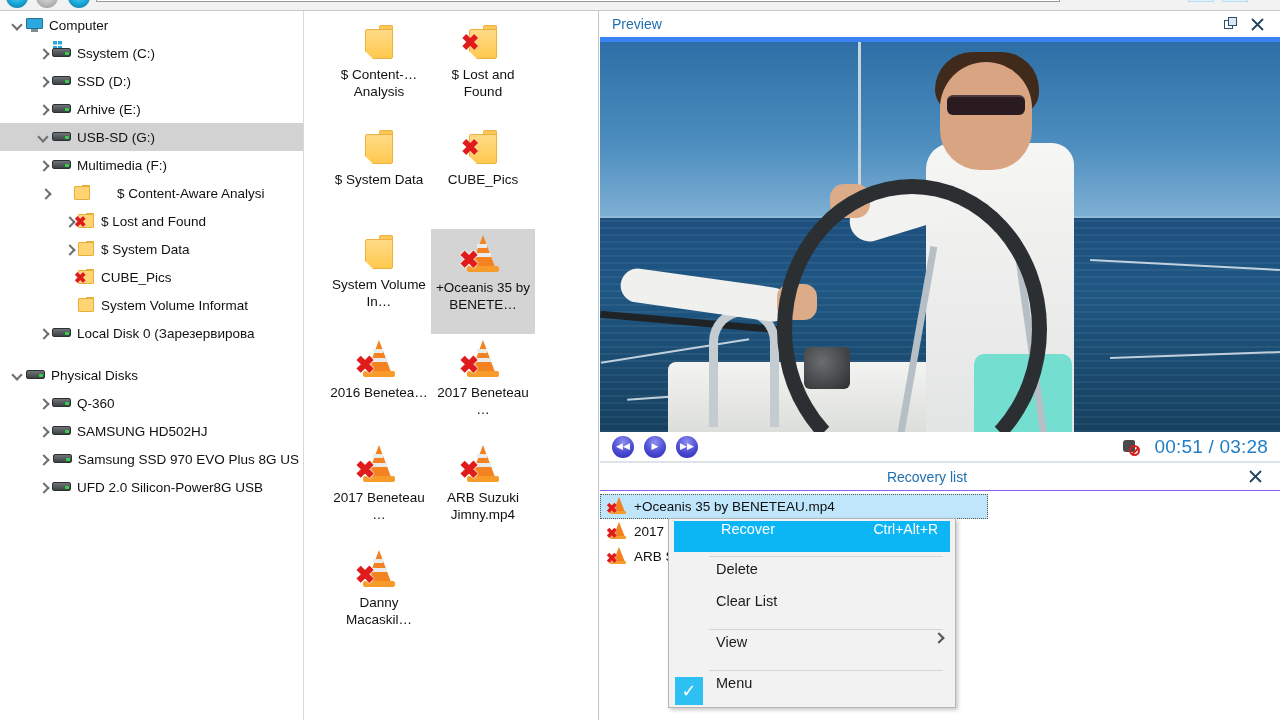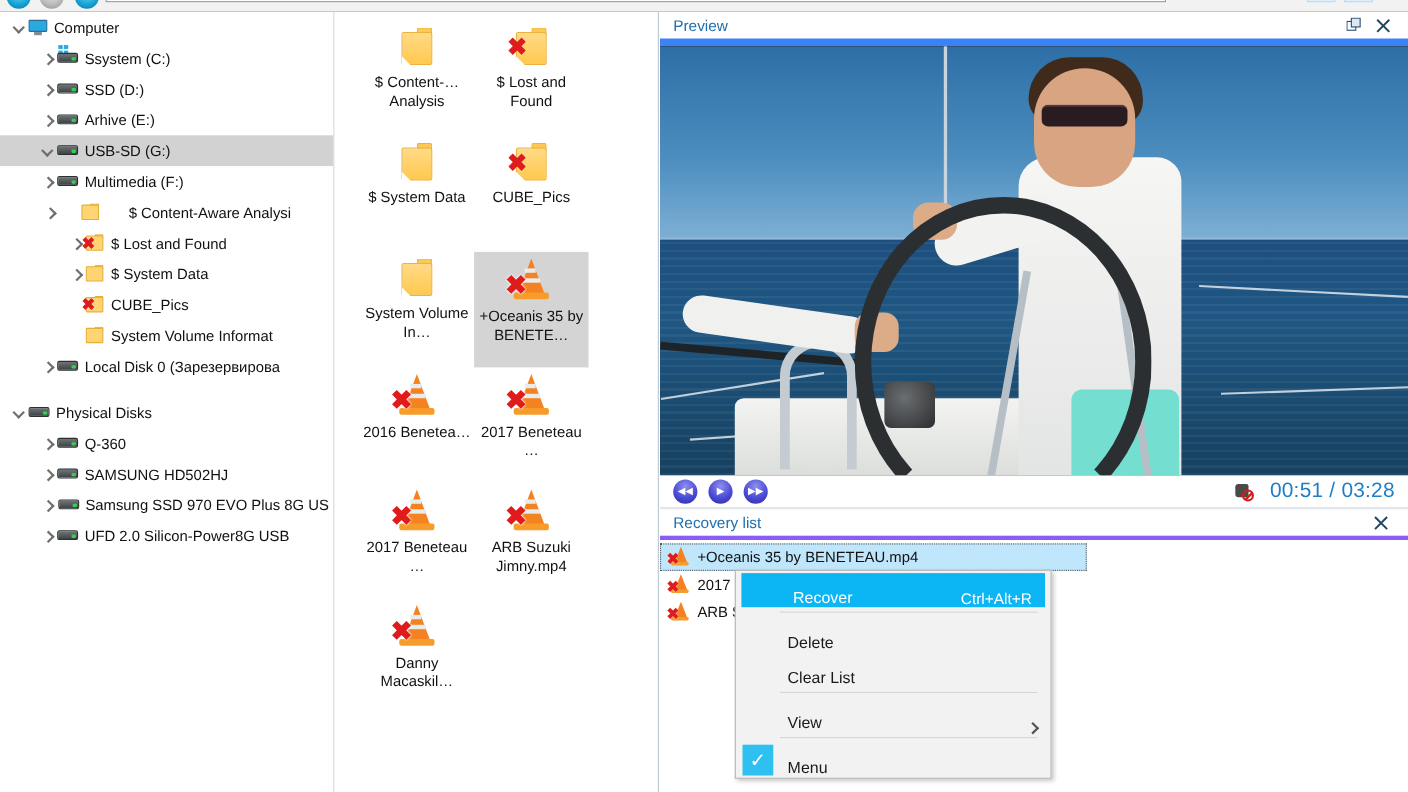--- a/index.html
+++ b/index.html
@@ -175,21 +175,21 @@
 
   
   .right-area {
     position: absolute; left: 600px; top: 11px; right: 0; bottom: 0;
     background: #ffffff;
   }
   .panel-header {
     height: 31px; display: flex; align-items: center;
     padding: 0 10px 0 12px;
     background: #ffffff;
-    border-bottom: 7px solid #3b82f6;
+    border-bottom: 5px solid #3b82f6;
   }
   .panel-title { color: #1f6fb0; font-size: 14px; flex: 1; }
   .hdr-btn {
     width: 26px; height: 24px;
     display: flex; align-items: center; justify-content: center;
     color: #2b4f73;
   }
   .preview-stage {
     position: relative;
     height: 390px;
@@ -326,21 +326,22 @@
   .mute-icon .no::after {
     content: ""; position: absolute; left: 0px; top: 3px;
     width: 9px; height: 2px; background: #d81b1b; transform: rotate(-45deg);
   }
   .time-text { color: #1f7ec4; font-size: 19px; letter-spacing: .2px; }
 
   .reclist-header {
     height: 29px; display: flex; align-items: center;
     padding: 0 12px;
     border-top: 1px solid #dfe6ec;
-    border-bottom: 4px solid #8b5cf6;
+    border-bottom: 1px solid #8b5cf6;
+    text-align: center;
   }
   .reclist {
     position: relative;
     height: 202px;
     background: #ffffff;
     padding: 3px 0 0 0;
   }
   .rec-row {
     height: 25px; display: flex; align-items: center;
     padding-left: 8px; white-space: nowrap;
@@ -372,21 +373,21 @@
   .ctx-menu {
     position: absolute; left: 668px; top: 518px; width: 288px;
     background: #f2f2f2;
     border: 1px solid #b6b6b6;
     box-shadow: 2px 2px 4px rgba(0,0,0,.22);
     padding: 2px 0 0 0;
     overflow: hidden;
   }
   .ctx-item {
     position: relative;
-    height: 32px; display: flex; align-items: flex-end;
+    height: 32px; display: flex; align-items: flex-start;
     padding-left: 47px; padding-right: 12px;
     font-size: 14.5px; color: #1a1a1a;
   }
   .ctx-item.highlight { background: #0cb6f5; color: #ffffff; margin: 0 5px; height: 31px; }
   .ctx-item .accel { margin-left: auto; font-size: 14px; }
   .ctx-item .submenu-arrow {
     margin-left: auto; width: 8px; height: 8px; position: relative;
   }
   .ctx-item .submenu-arrow::before {
     content: ""; position: absolute; left: 0; top: 0;

